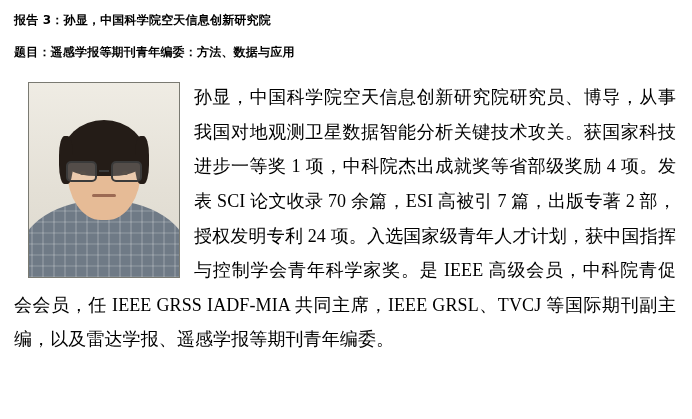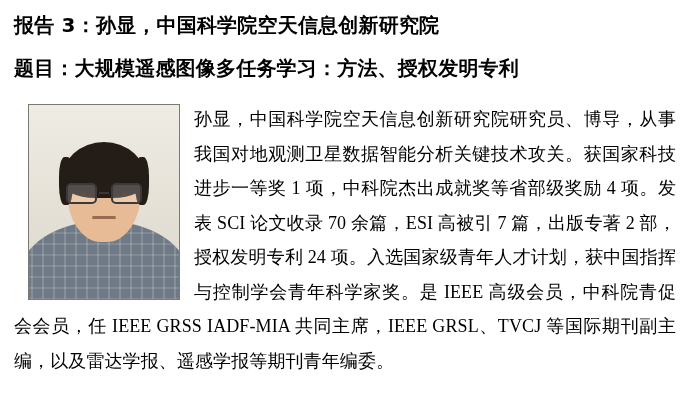--- a/index.html
+++ b/index.html
@@ -17,21 +17,21 @@
   .page {
     position: relative;
     width: 692px;
     height: 419px;
     box-sizing: border-box;
     padding: 12px 14px 0 14px;
   }
   .heading {
     font-family: "DejaVu Sans", "Liberation Sans", sans-serif;
     font-weight: bold;
-    font-size: 20px;
+    font-size: 12px;
     line-height: 1.35;
     letter-spacing: 0.2px;
     color: #000;
     margin: 0 0 14px 0;
   }
   .heading.second {
     margin-top: 16px;
     margin-bottom: 20px;
   }
   .body-wrap {
@@ -173,21 +173,21 @@
     padding-right: 2px;
   }
 </style>
 </head>
 <body>
 
 <div class="page">
 
   <p class="heading first">报告 3：孙显，中国科学院空天信息创新研究院</p>
 
-  <p class="heading second">题目：大规模遥感图像多任务学习：方法、授权发明专利</p>
+  <p class="heading second">题目：遥感学报等期刊青年编委：方法、数据与应用</p>
 
   <div class="body-wrap">
 
     <div class="portrait">
       <div class="bg"></div>
       <div class="shoulders"></div>
       <div class="shirt-pattern"></div>
       <div class="neck"></div>
       <div class="face"></div>
       <div class="hair"></div>

